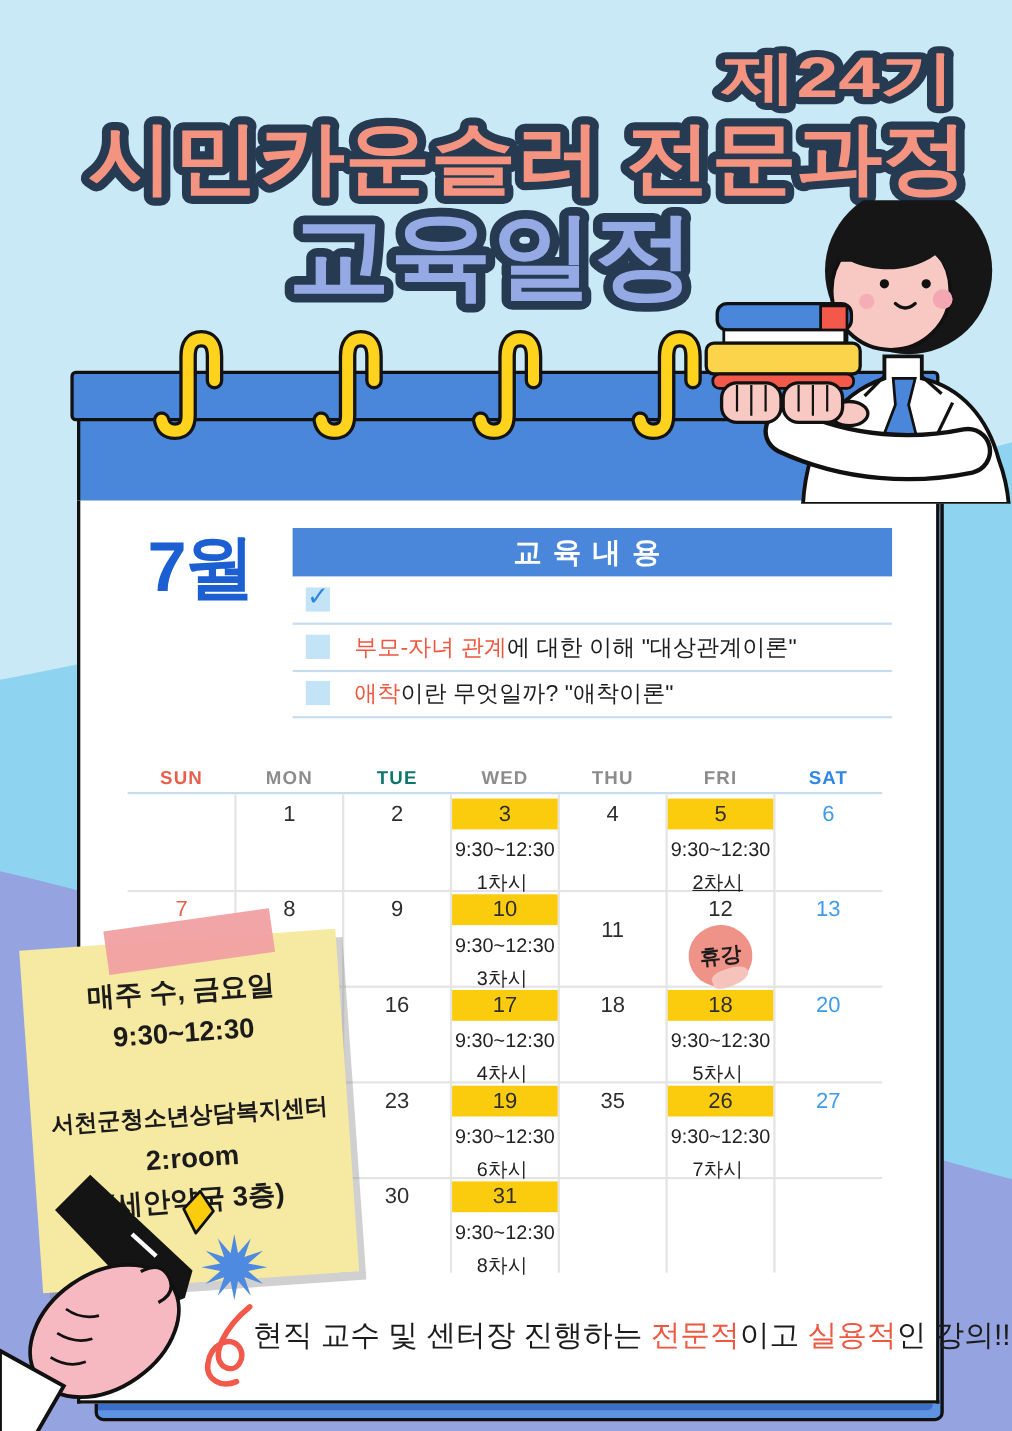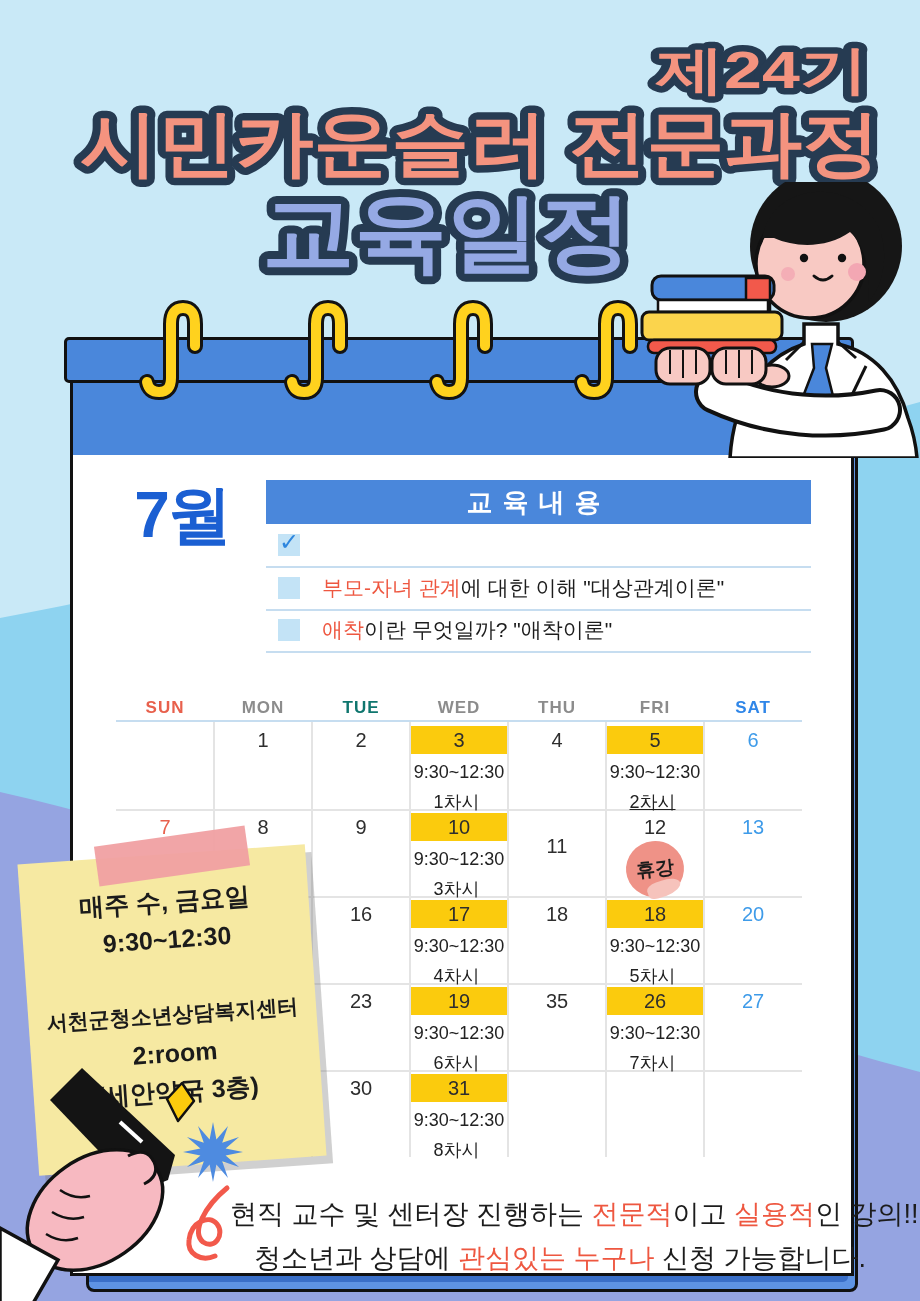--- a/index.html
+++ b/index.html
@@ -242,16 +242,15 @@
     <path d="M 128 96 q 18 -10 26 6 q 6 14 -10 22" fill="#F7B9C1" stroke="#111" stroke-width="3"></path>
     <path d="M 60 130 q 14 10 30 6 M 52 152 q 16 10 32 5 M 46 174 q 16 10 32 4" stroke="#111" stroke-width="2.5" fill="none"></path>
     <polygon points="0,168 58,200 28,252 0,252" fill="#fff" stroke="#111" stroke-width="3.5"></polygon>
   </svg>
   <svg class="abs" width="80" height="84" viewBox="0 0 80 84" style="left:175px;top:1182px;">
     <path d="M 52 6 C 30 24 16 50 28 60 C 40 68 50 52 42 42 C 34 32 16 40 14 58 C 12 72 26 80 40 74" stroke="#F2594B" stroke-width="5" fill="none" stroke-linecap="round"></path>
   </svg>
 
   <div class="abs footer">
     <div class="f-line"><span>현직 교수 및 센터장 진행하는 </span><span class="red">전문적</span><span>이고 </span><span class="red">실용적</span><span>인 강의!!</span></div>
-    <div class="f-line"><span>청소년과 상담에 </span><span class="red">관심있는 누구나</span><span> 신청 가능합니다.</span></div>
   </div>
 
 </div>
 
 </body></html>

